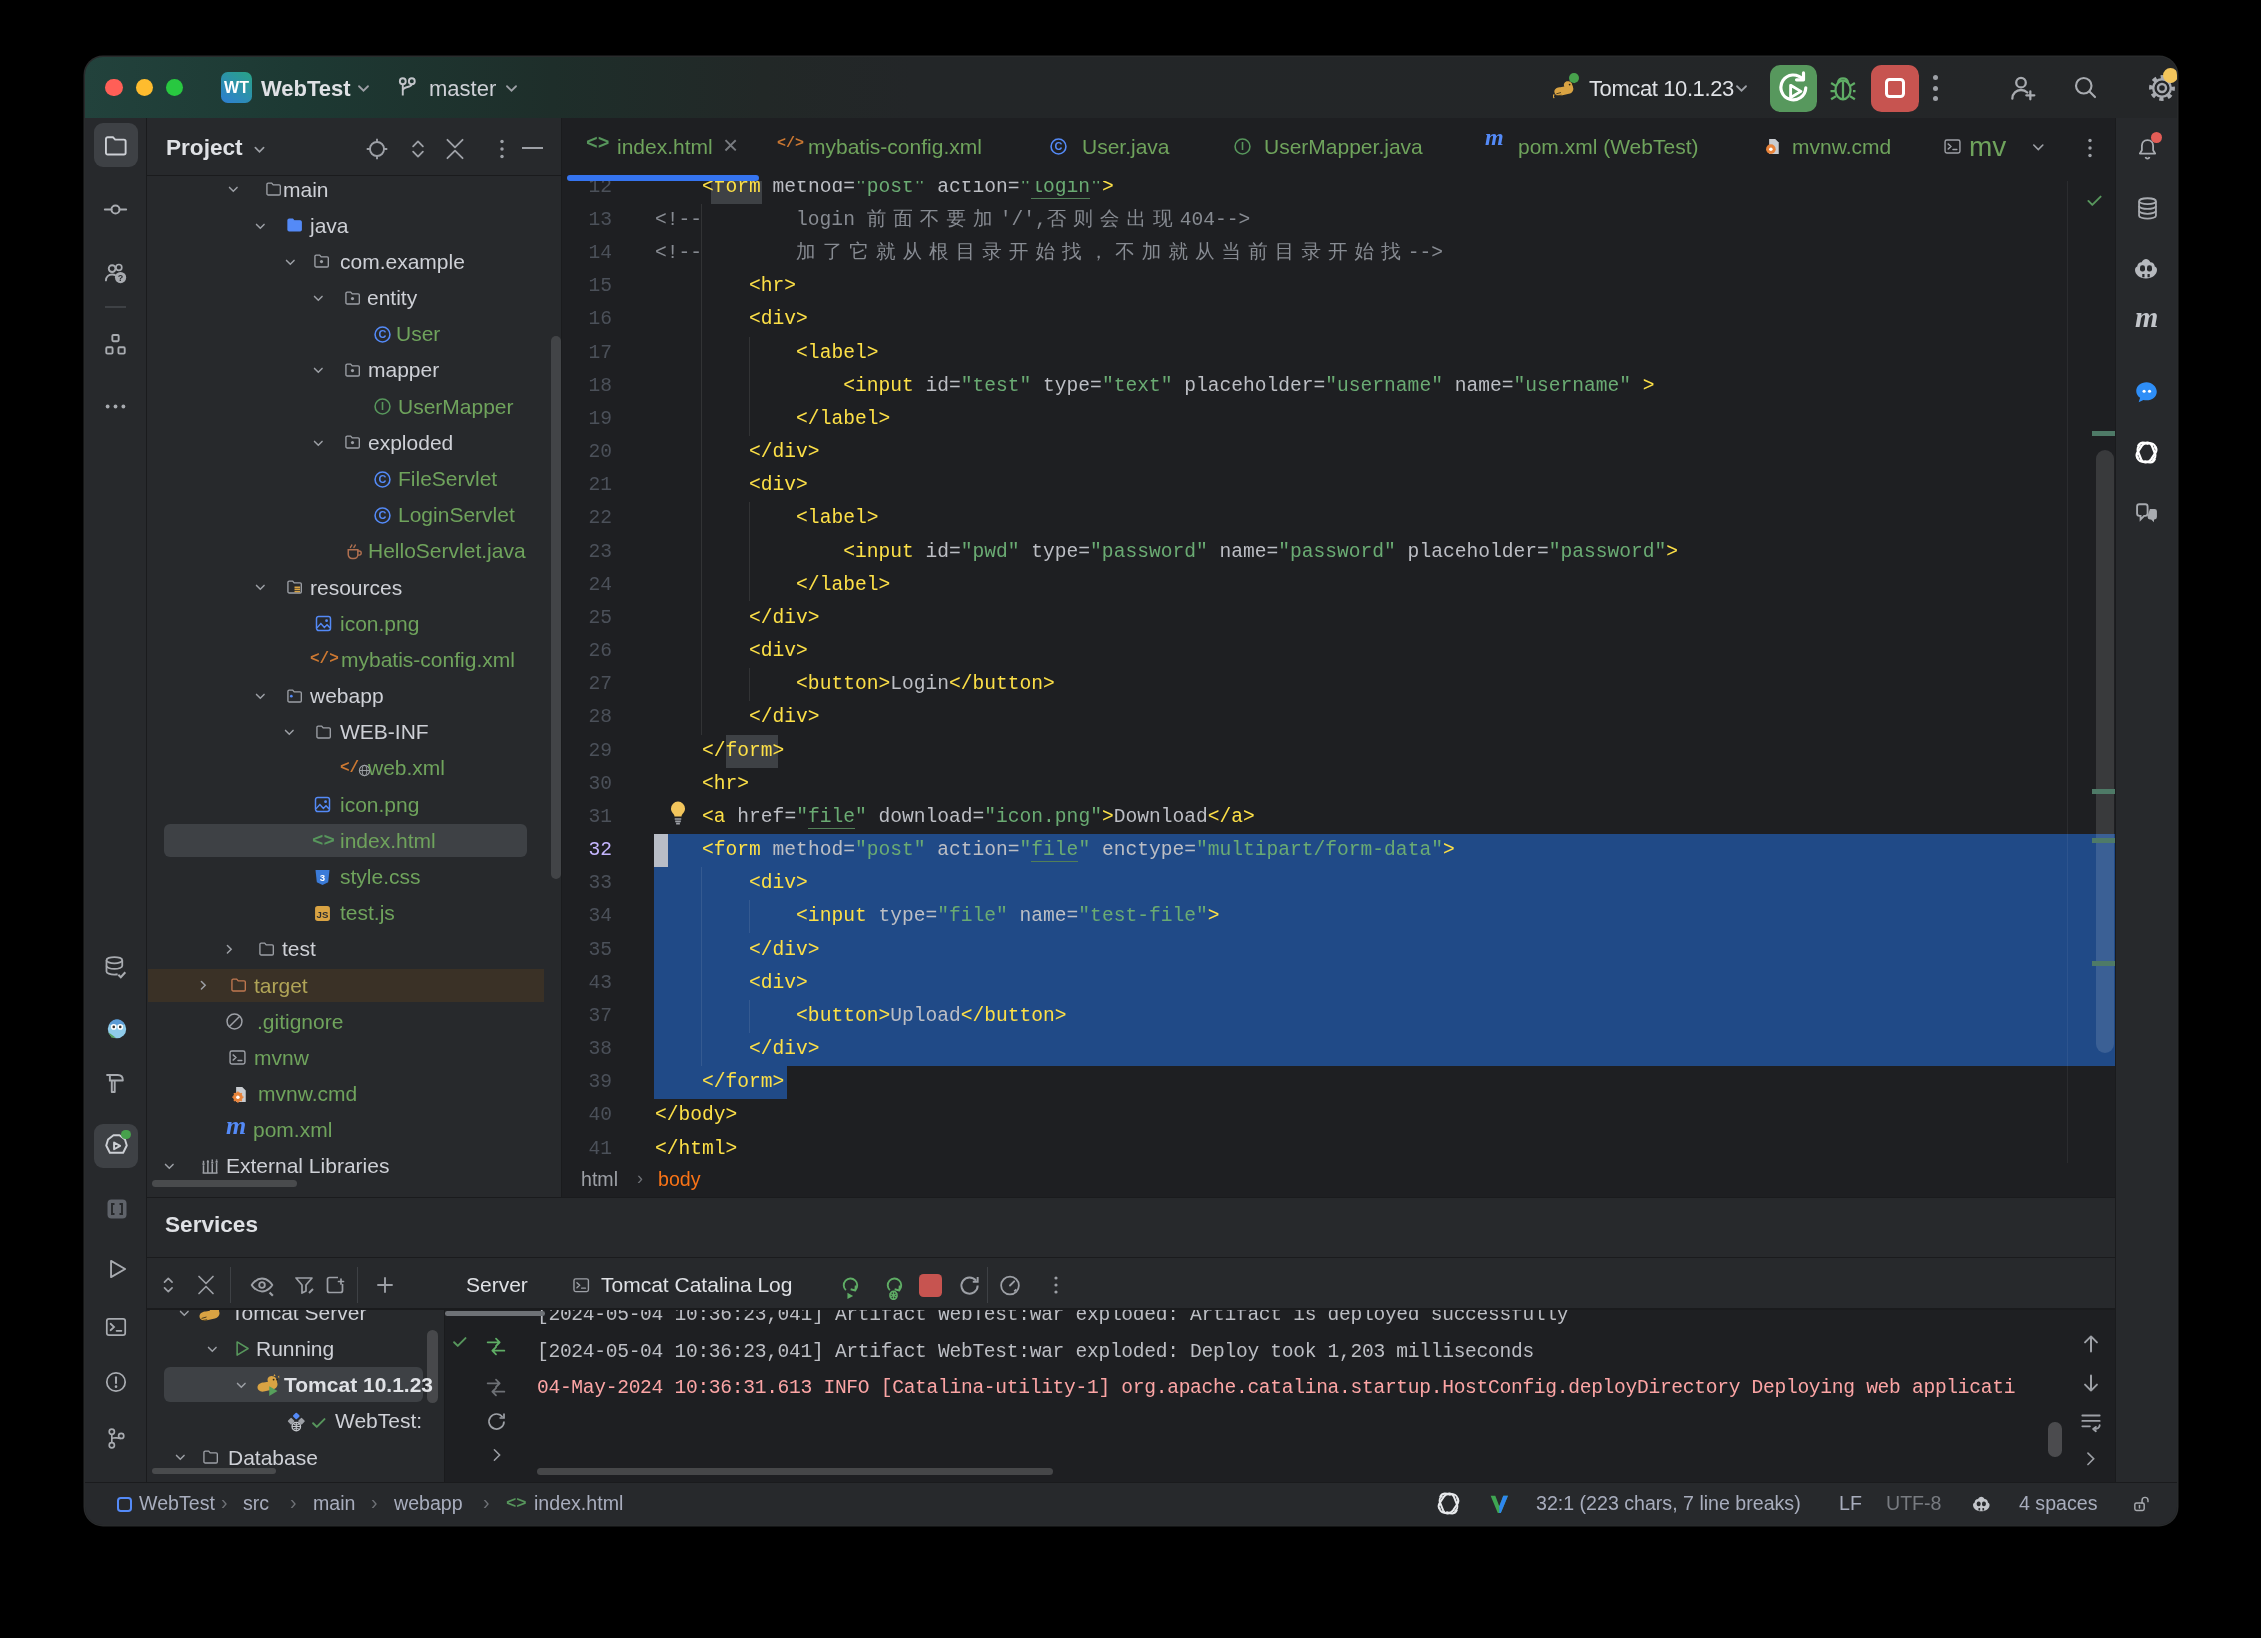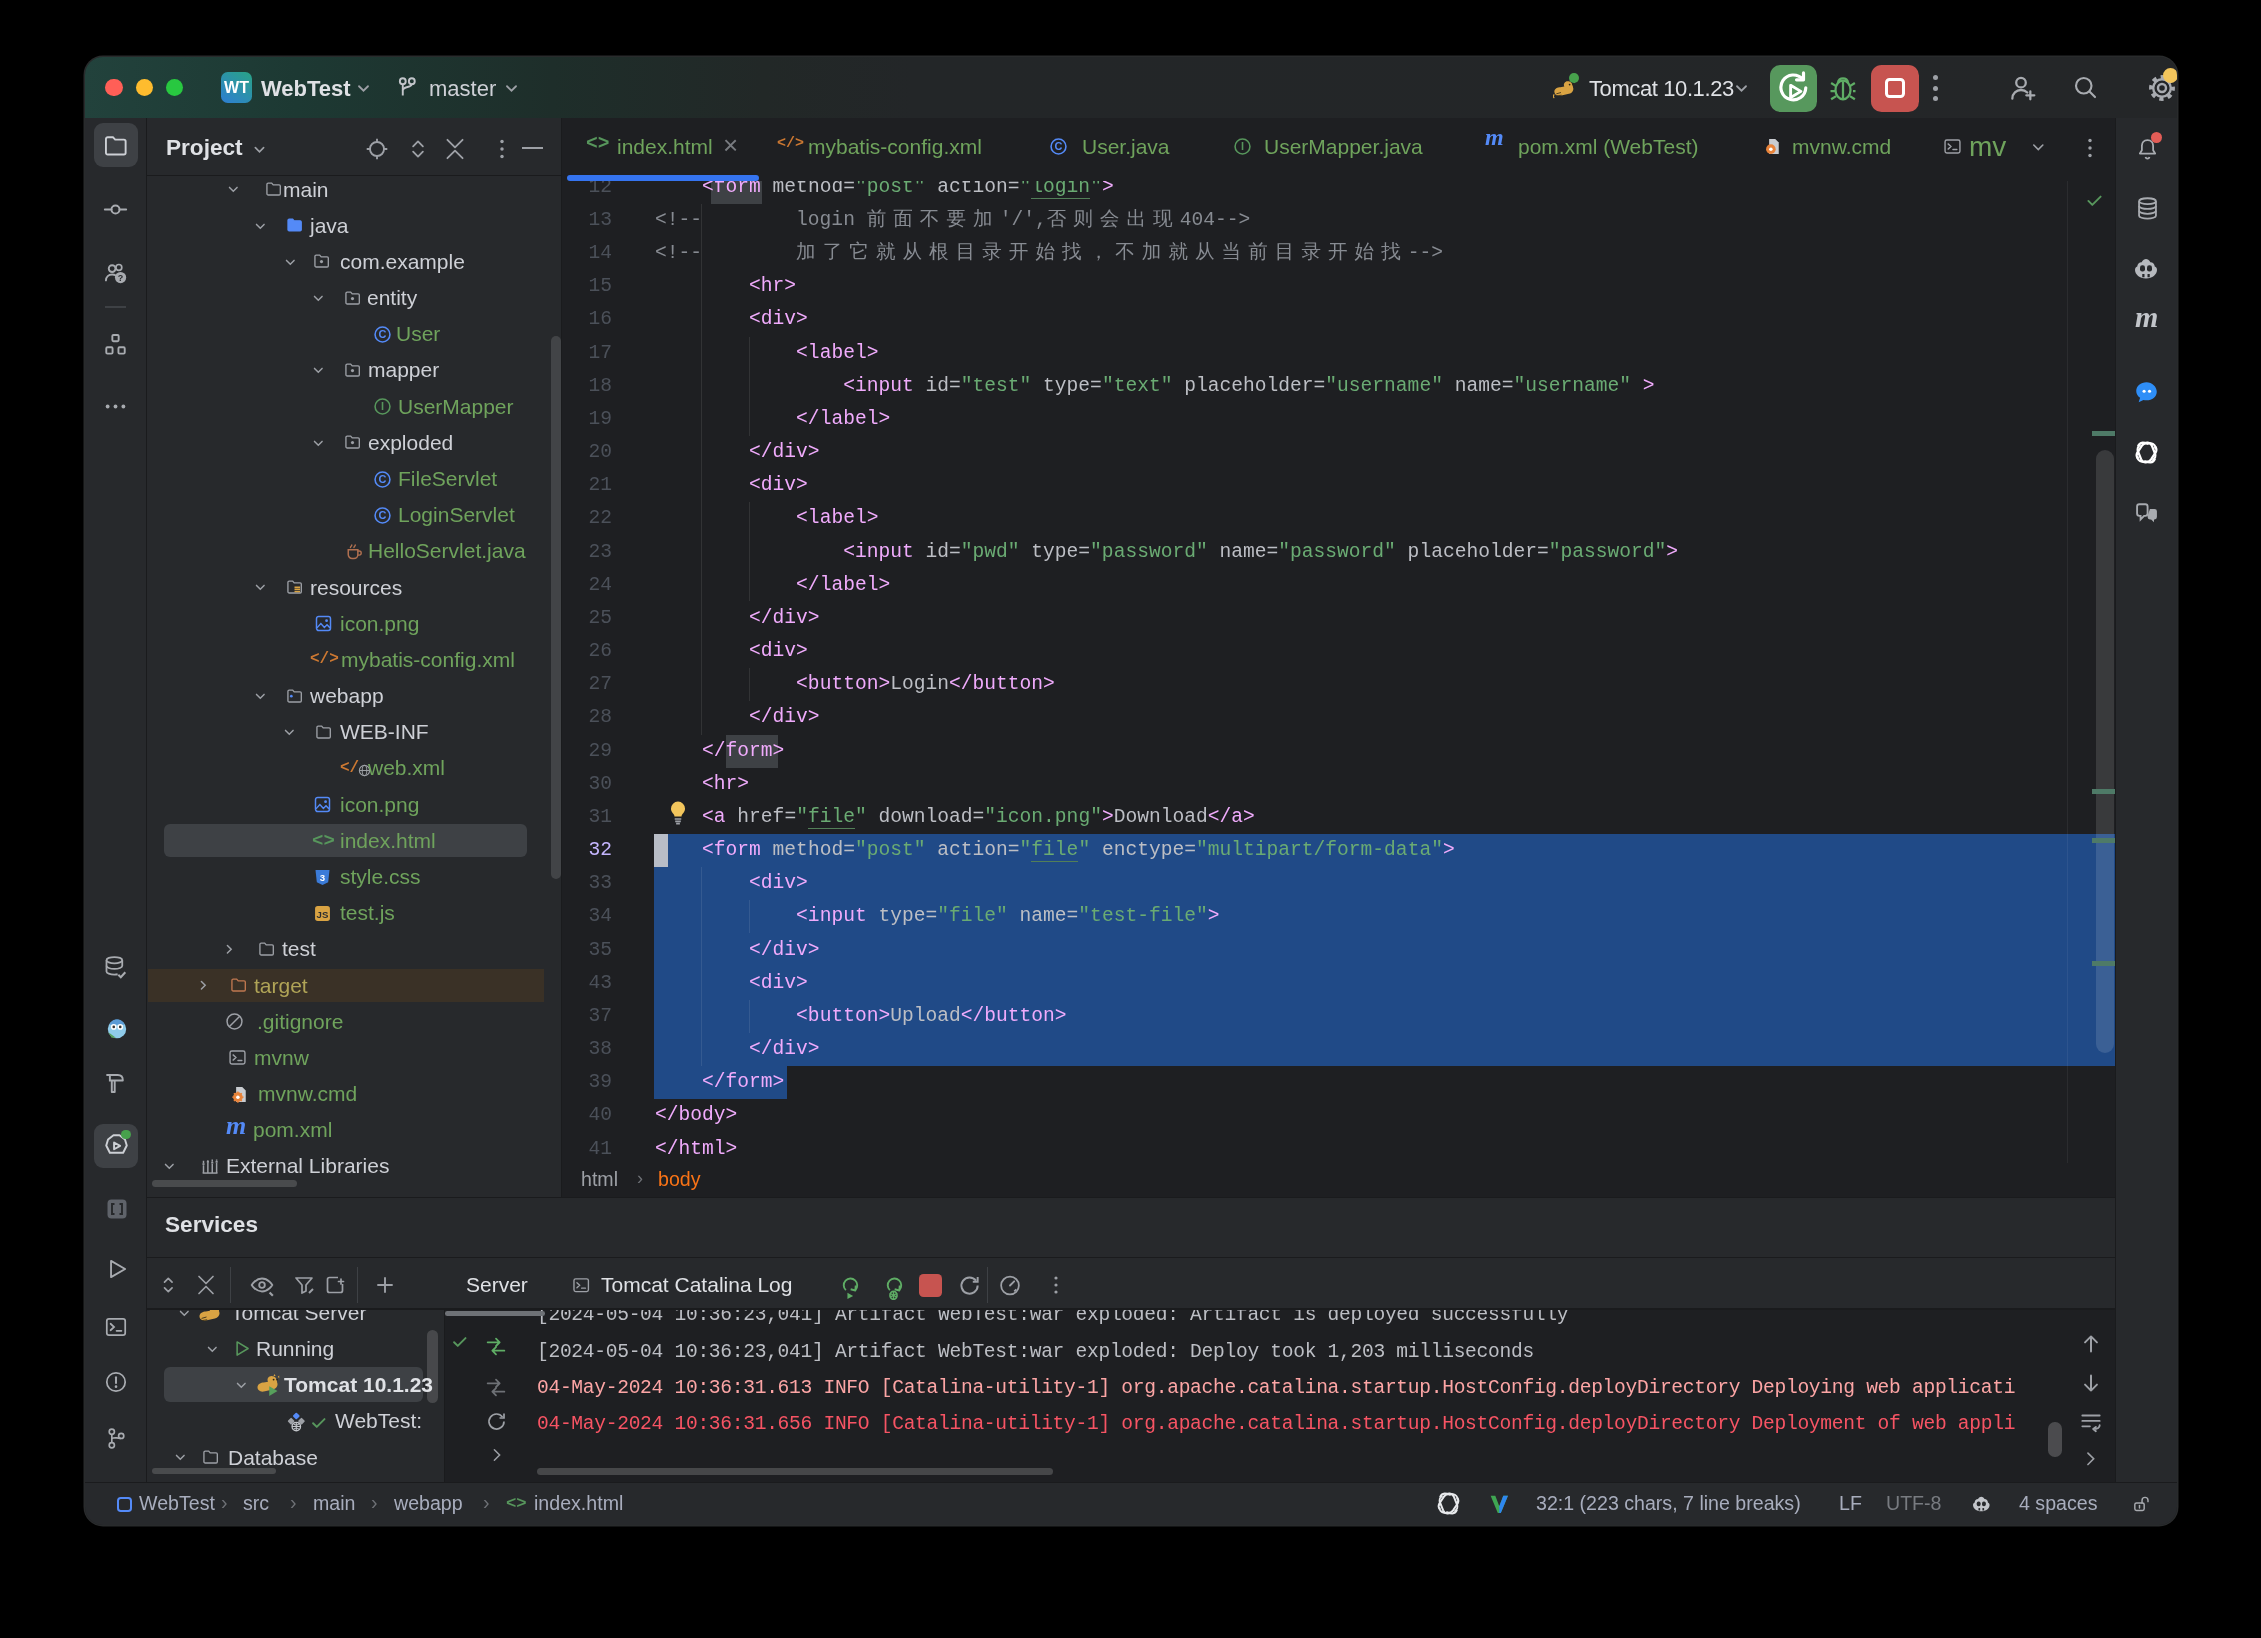--- a/index.html
+++ b/index.html
@@ -17,21 +17,21 @@
 
 #leftbar{left:0;top:61px;width:62px;height:1364px;background:#27292C;border-right:0.8px solid #1A1B1D}
 #rightbar{left:2030px;top:61px;width:62px;height:1364px;background:#27292C;border-left:0.8px solid #1A1B1D}
 #proj{left:62px;top:61px;width:415px;height:1079px;background:#27292C;border-right:0.8px solid #1A1B1D}
 #editor{left:477px;top:61px;width:1553px;height:1079px;background:#1E1F22}
 #services{left:62px;top:1140px;width:1968px;height:285px;background:#27292C;border-top:0.8px solid #1A1B1D}
 #status{left:0;top:1425px;width:2092px;height:43px;background:#27292C;border-top:0.8px solid #1A1B1D}
 
 .cl{left:570px;height:33px;line-height:33px;white-space:pre;font-family:"Liberation Mono",monospace;font-size:19.6px}
 .ln{width:53px;left:474px;height:33px;line-height:33px;text-align:right;color:#4B5059;font-family:"Liberation Mono",monospace;font-size:19.6px}
-.tag{color:#f0abfc}.attr{color:#BCBEC4}.val{color:#6AAB73}.lnk{color:#6AAB73;border-bottom:1.5px solid #527F58}.com{color:#878B92}.pln{color:#BCBEC4}
+.tag{color:#fde047}.attr{color:#BCBEC4}.val{color:#6AAB73}.lnk{color:#6AAB73;border-bottom:1.5px solid #527F58}.com{color:#878B92}.pln{color:#BCBEC4}
 .ig{width:0.8px;background:rgba(255,255,255,.09)}
 
 .trow{height:36px;font-size:21px;color:#CED0D6;white-space:nowrap}
 .green{color:#6FA35C}
 </style></head>
 <body>
 <div id="win">
   <div class="a" id="titlebar">
     <div class="a tl" style="left:20.4px;background:#FF5F57"></div>
     <div class="a tl" style="left:51px;background:#FEBC2E"></div>
@@ -658,21 +658,20 @@
     <div class="a" style="left:40px;top:99px"><svg width="24" height="24" viewBox="0 0 24 24">
           <path d="M18.5 8a7.5 7.5 0 1 0 1.5 4.5" fill="none" stroke="#9DA0A6" stroke-width="1.7"></path>
           <path d="M20 4.5V9h-4.5" fill="none" stroke="#9DA0A6" stroke-width="1.7"></path>
         </svg></div>
     <div class="a" style="left:44px;top:136px"><svg width="18" height="18" viewBox="0 0 24 24">
           <path d="M8.5 5l7 7-7 7" fill="none" stroke="#9DA0A6" stroke-width="2" stroke-linecap="round"></path>
         </svg></div>
     <div class="mono a" style="left:93px;top:-11.3px;height:33px;line-height:33px;color:#BCBEC4;width:1507px;letter-spacing:-0.3px;overflow:hidden">[2024-05-04 10:36:23,041] Artifact WebTest:war exploded: Artifact is deployed successfully</div>
     <div class="mono a" style="left:93px;top:26px;height:33px;line-height:33px;color:#BCBEC4;width:1507px;letter-spacing:-0.3px;overflow:hidden">[2024-05-04 10:36:23,041] Artifact WebTest:war exploded: Deploy took 1,203 milliseconds</div>
     <div class="mono a" style="left:93px;top:62px;height:33px;line-height:33px;color:#fca5a5;width:1507px;letter-spacing:-0.3px;overflow:hidden">04-May-2024 10:36:31.613 INFO [Catalina-utility-1] org.apache.catalina.startup.HostConfig.deployDirectory Deploying web applicati</div>
-    <div class="mono a" style="left:93px;top:98px;height:33px;line-height:33px;color:#F75464;width:1507px;letter-spacing:-0.3px;overflow:hidden">04-May-2024 10:36:31.656 INFO [Catalina-utility-1] org.apache.catalina.startup.HostConfig.deployDirectory Deployment of web appli</div>
     <div class="a" style="left:93px;top:158px;width:516px;height:6.8px;background:rgba(255,255,255,.18);border-radius:3.8px"></div>
     <div class="a" style="left:1604px;top:112px;width:13.6px;height:35px;background:rgba(255,255,255,.2);border-radius:6.8px"></div>
     <div class="a" style="left:1634px;top:21px"><svg width="26" height="26" viewBox="0 0 24 24">
           <path d="M12 19V5M6.5 10.5L12 5l5.5 5.5" fill="none" stroke="#9DA0A6" stroke-width="1.8" stroke-linecap="round" stroke-linejoin="round"></path>
         </svg></div>
     <div class="a" style="left:1634px;top:60px"><svg width="26" height="26" viewBox="0 0 24 24">
           <path d="M12 5v14M6.5 13.5L12 19l5.5-5.5" fill="none" stroke="#9DA0A6" stroke-width="1.8" stroke-linecap="round" stroke-linejoin="round"></path>
         </svg></div>
     <div class="a" style="left:1634px;top:99px"><svg width="26" height="26" viewBox="0 0 24 24">
           <path d="M4 6h16M4 11h16M4 16h7" stroke="#9DA0A6" stroke-width="1.7" stroke-linecap="round"></path>

